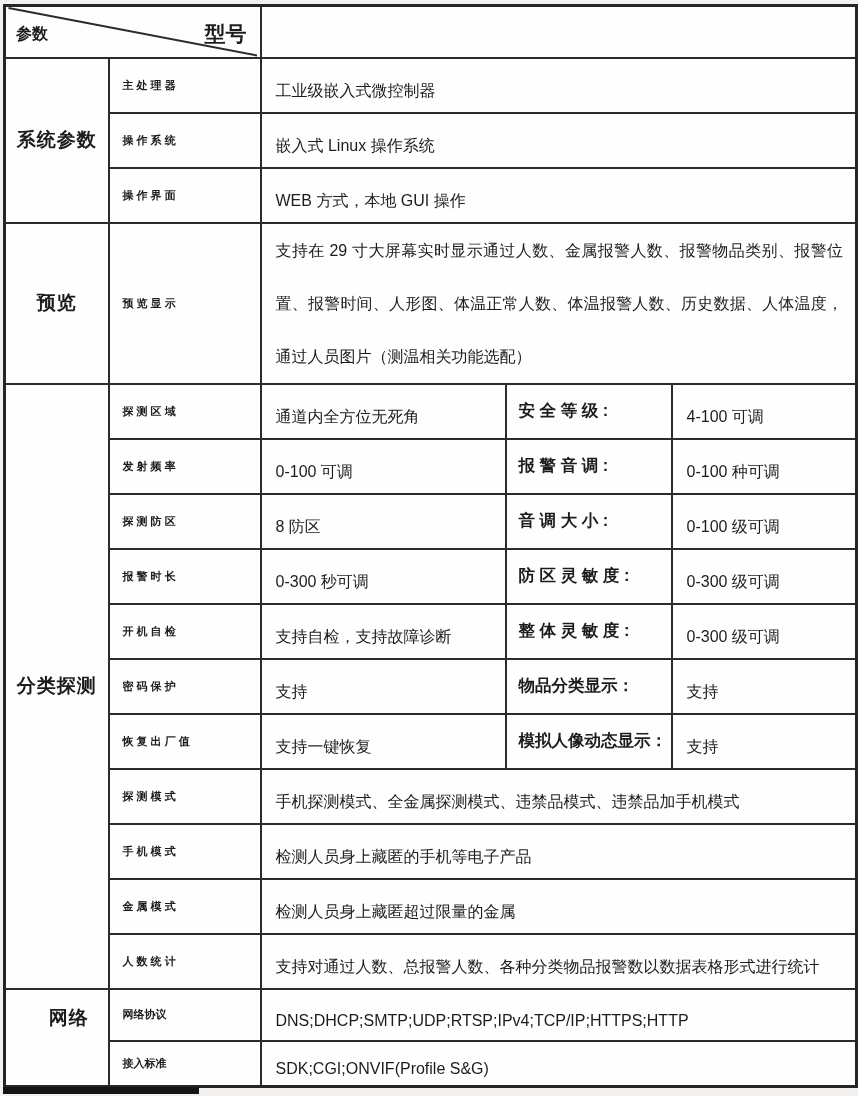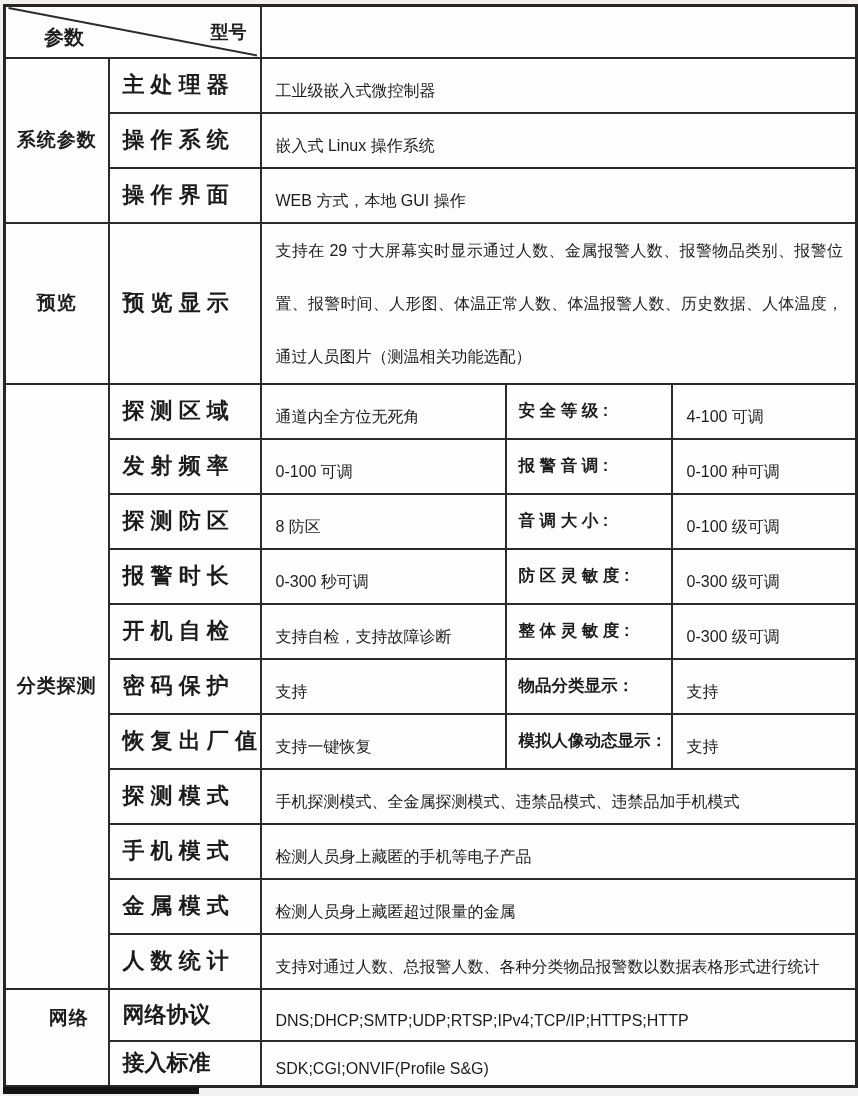--- a/index.html
+++ b/index.html
@@ -42,21 +42,21 @@
     font-weight: bold;
     font-size: 19px;
     letter-spacing: 1px;
     background: #fefefe;
     margin-top: 48px;
   }
   .group-cell.v-top { vertical-align: top; padding-top: 15px; padding-left: 24px; }
 
   .name-cell {
     font-weight: bold;
-    font-size: 22px;
+    font-size: 11px;
     padding: 0 8px 0 13px;
     white-space: nowrap;
   }
   .val-cell {
     font-size: 16px;
     padding: 12px 10px 0 14px;
   }
   .val-cell.long { letter-spacing: 0; }
   .preview-val {
     line-height: 53px;
@@ -69,25 +69,25 @@
     font-size: 16.5px;
     padding: 0 6px 0 12px;
     white-space: nowrap;
   }
 
   
   .corner-cell { position: relative; padding: 0; }
   .corner-cell svg { position: absolute; top: 0; left: 0; width: 100%; height: 100%; display: block; }
   .corner-param {
     position: absolute; left: 10px; top: 17px;
-    font-weight: bold; font-size: 20px; margin-left: 28px;
+    font-weight: bold; font-size: 16px;
   }
   .corner-model {
     position: absolute; right: 13px; top: 13px;
-    font-weight: bold; font-size: 18px;
+    font-weight: bold; font-size: 21px;
   }
   .header-empty { background: #fefefe; }
 
   .bottom-bar {
     position: absolute;
     left: 3px; top: 1087px;
     width: 196px; height: 7px;
     background: #141414;
   }
 </style>

